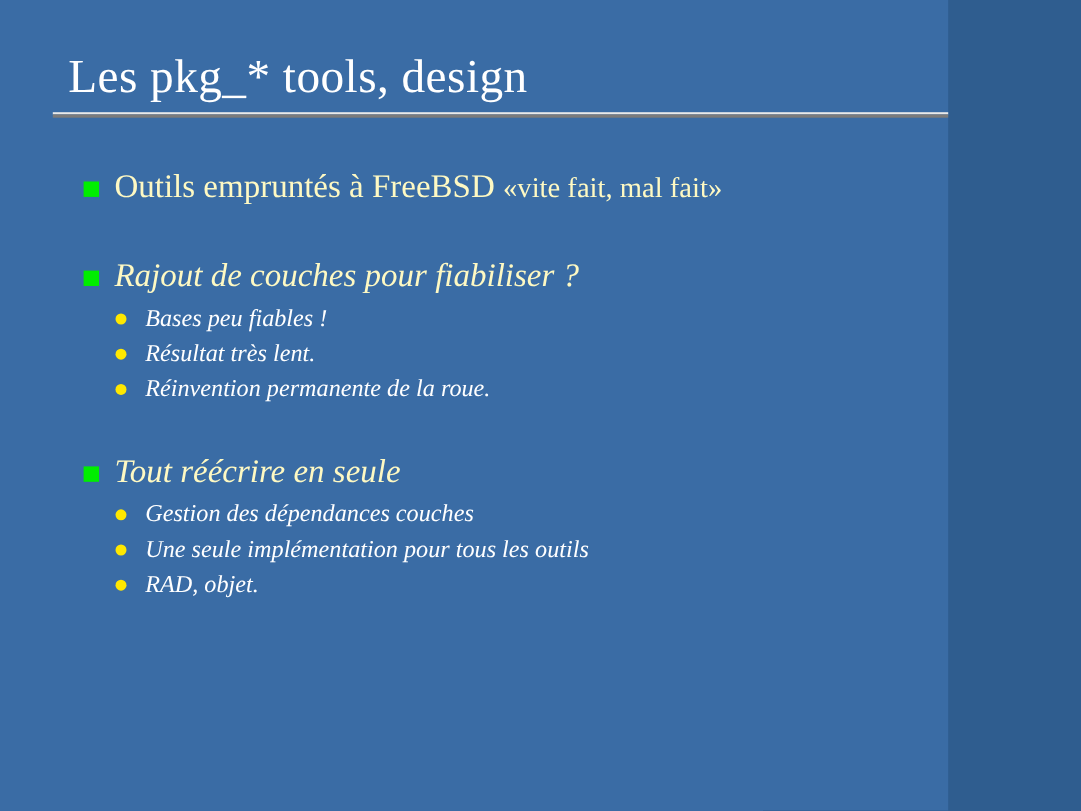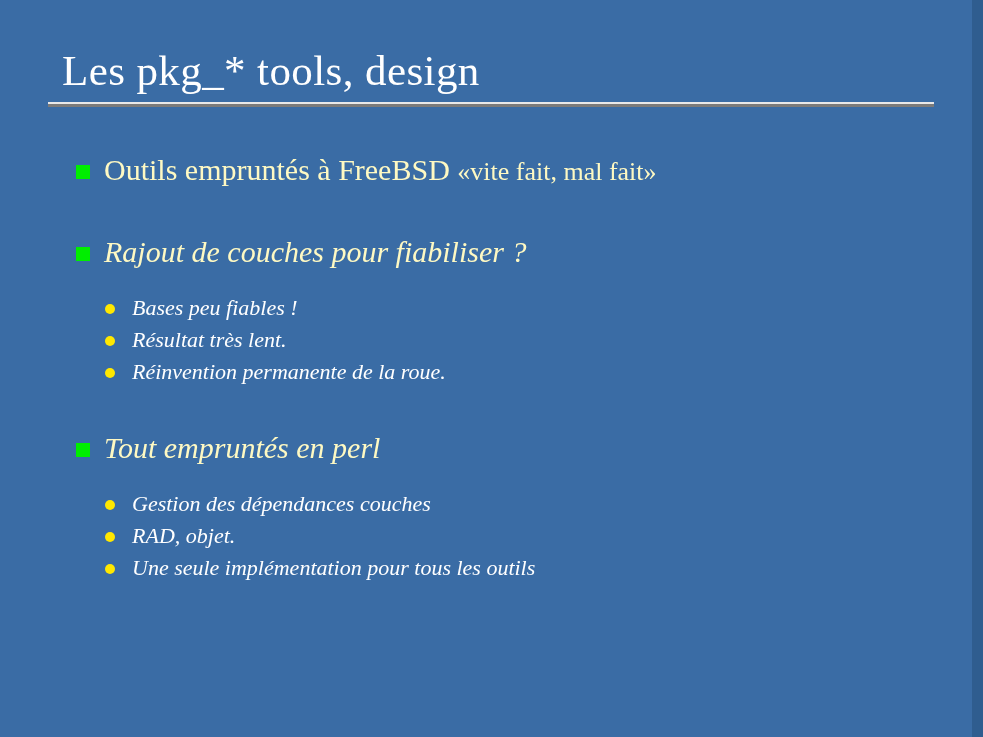--- a/index.html
+++ b/index.html
@@ -2,21 +2,21 @@
 <html><head>
 <meta charset="utf-8">
 <style>
   html, body {
     margin: 0;
     padding: 0;
     background: #2f5d8f;
   }
   #slide {
     position: relative;
-    width: 972px;
+    width: 862px;
     height: 737px;
     background: #3a6ca5;
     overflow: hidden;
     font-family: "Liberation Serif", "DejaVu Serif", serif;
     -webkit-font-smoothing: antialiased;
   }
 
   
   #title-block {
     position: absolute;
@@ -83,21 +83,21 @@
   }
   .l2 .dot {
     position: absolute;
     left: 45px;
     top: 12px;
     width: 10px;
     height: 10px;
     border-radius: 50%;
     background: #ffe800;
   }
-  .sub-list { margin-top: 20px; }
+  .sub-list { margin-top: 2px; }
 </style>
 </head>
 <body>
 
 <div id="slide" style="background: rgb(58, 108, 165);">
 
   <div id="title-block">
     <div id="slide-title">Les pkg_* tools, design</div>
     <div id="title-rule" style="border-top-color: rgb(233, 233, 233); border-bottom-color: rgb(123, 123, 123);"></div>
   </div>
@@ -128,32 +128,32 @@
         <div class="l2">
           <span class="dot" style="background: rgb(255, 232, 0);"></span>
           <span>Réinvention permanente de la roue.</span>
         </div>
       </div>
     </div>
 
     <div class="group gap-top">
       <div class="l1">
         <span class="sq" style="background: rgb(0, 238, 0);"></span>
-        <span class="l1-main">Tout empruntés en perl</span>
+        <span class="l1-main">Tout réécrire en seule</span>
       </div>
       <div class="sub-list">
         <div class="l2">
           <span class="dot" style="background: rgb(255, 232, 0);"></span>
           <span>Gestion des dépendances couches</span>
         </div>
         <div class="l2">
           <span class="dot" style="background: rgb(255, 232, 0);"></span>
-          <span>RAD, objet.</span>
+          <span>Une seule implémentation pour tous les outils</span>
         </div>
         <div class="l2">
           <span class="dot" style="background: rgb(255, 232, 0);"></span>
-          <span>Une seule implémentation pour tous les outils</span>
+          <span>RAD, objet.</span>
         </div>
       </div>
     </div>
 
   </div>
 </div>
 
 </body></html>

